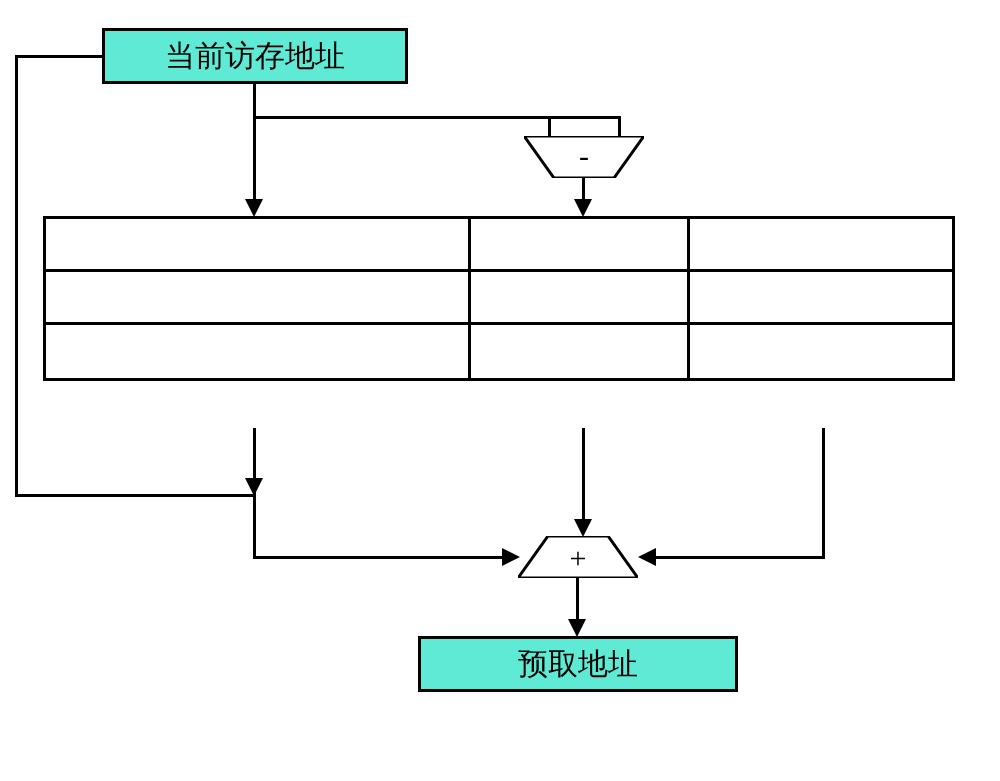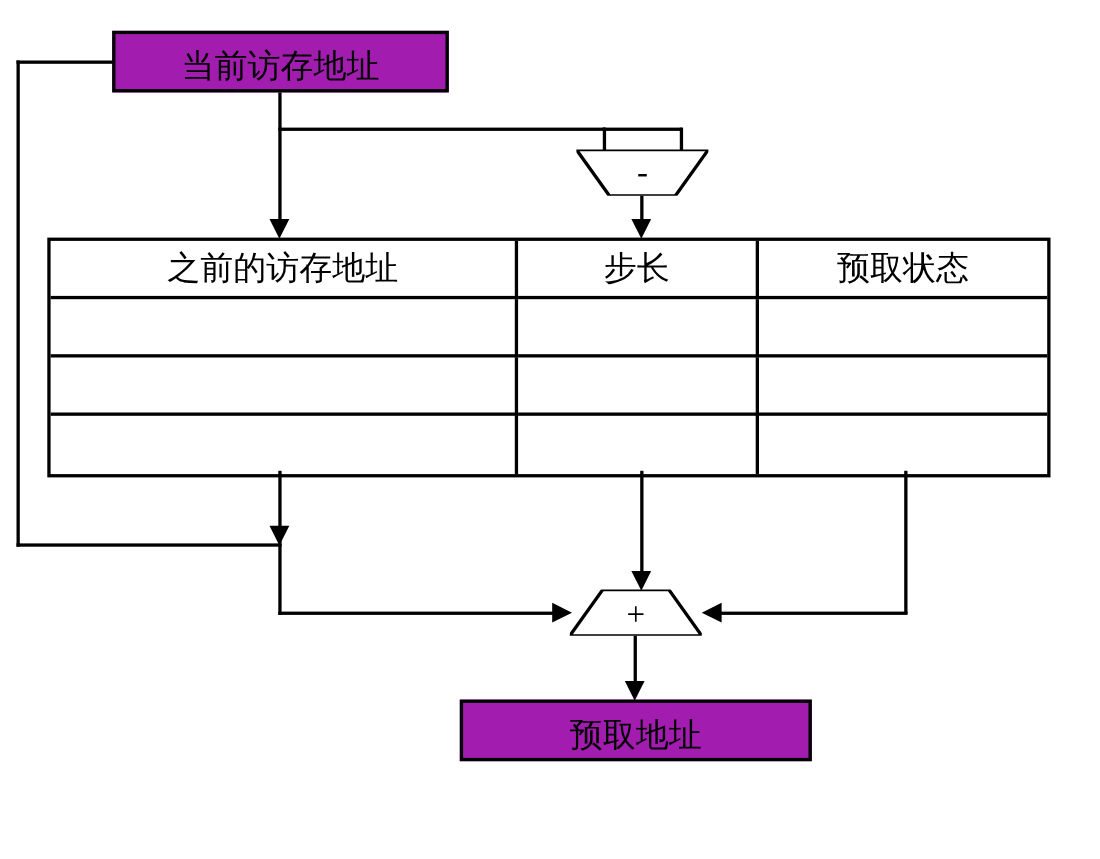--- a/index.html
+++ b/index.html
@@ -11,23 +11,23 @@
       position: relative;
     }
     .container {
       position: relative;
       width: 1000px;
       height: 781px;
     }
     .box {
       position: absolute;
       border: 3px solid #000;
-      background: #a21caf;
+      background: #5eead4;
       display: flex;
-      align-items: flex-end;
+      align-items: center;
       justify-content: center;
       font-size: 30px;
     }
     .current-addr {
       left: 102px;
       top: 28px;
       width: 306px;
       height: 56px;
     }
     .table {
@@ -95,31 +95,20 @@
   </style>
 </head>
 <body>
 <div class="container">
 
   <div class="box current-addr">
     <span>当前访存地址</span>
   </div>
 
   <div class="table">
-    <div class="table-header">
-      <div class="cell col1">
-          <span>之前的访存地址</span>
-        </div>
-      <div class="cell col2">
-          <span>步长</span>
-        </div>
-      <div class="cell col3">
-          <span>预取状态</span>
-        </div>
-    </div>
     <div class="table-row">
       <div class="cell col1"></div>
       <div class="cell col2"></div>
       <div class="cell col3"></div>
     </div>
     <div class="table-row">
       <div class="cell col1"></div>
       <div class="cell col2"></div>
       <div class="cell col3"></div>
     </div>

